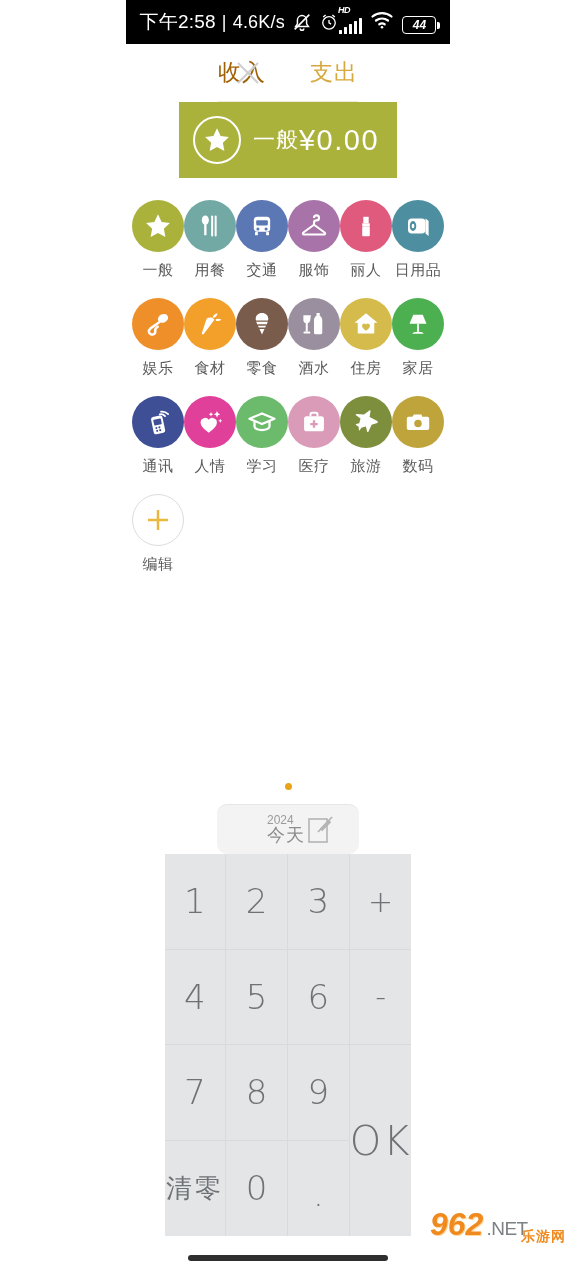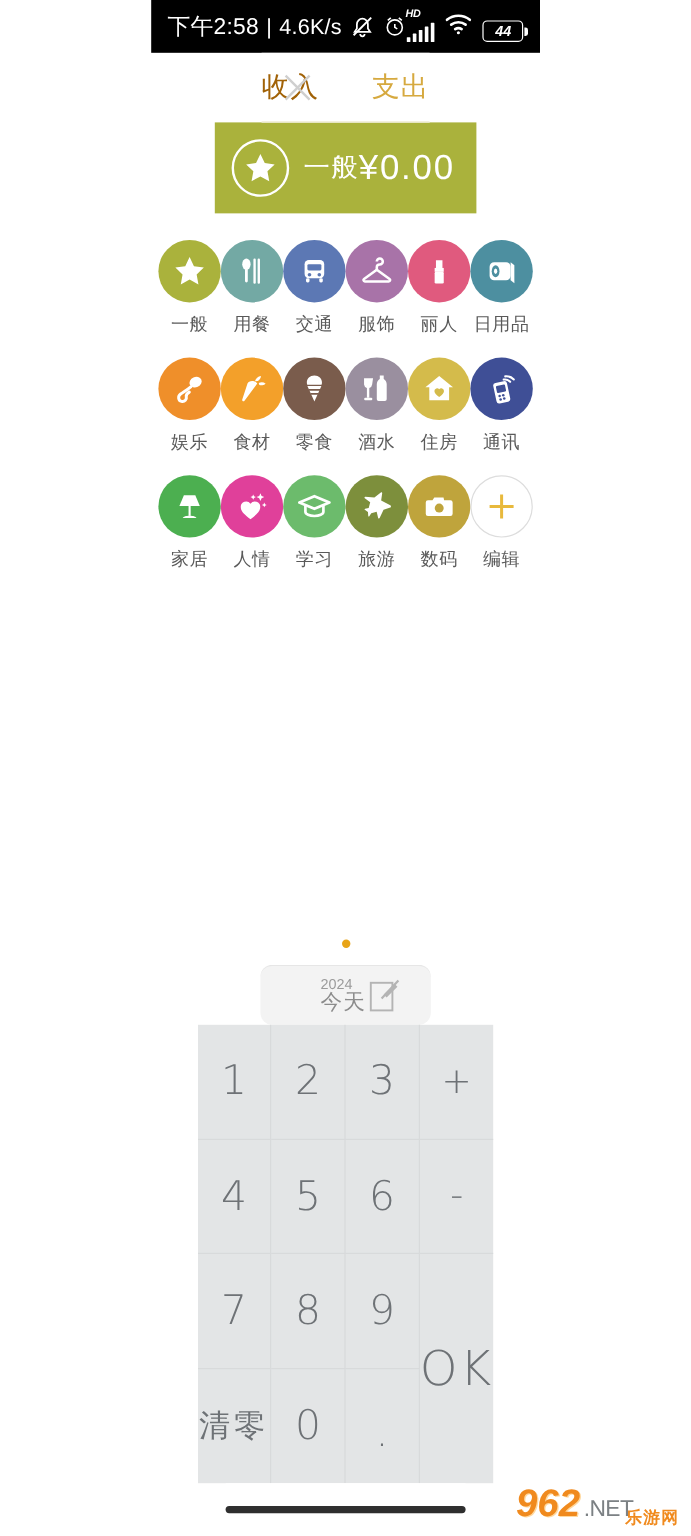--- a/index.html
+++ b/index.html
@@ -149,21 +149,21 @@
   .key.ok { grid-row: span 2; font-size: 40px; border-bottom: none; letter-spacing: 2px; }
   .key.lastcol { border-right: none; }
   .key.lastrow { border-bottom: none; }
 
   
   .navbar { height: 44px; background: #fff; display: flex; align-items: center; justify-content: center; }
   .nav-pill { width: 200px; height: 6px; border-radius: 3px; background: #2f2f2f; }
 
   
   .watermark {
-    position: absolute; right: 6px; bottom: 4px;
+    position: absolute; right: 6px; bottom: 32px;
     width: 140px; height: 48px;
     display: flex; align-items: center;
     pointer-events: none;
   }
   .wm-962 {
     font-size: 32px; font-weight: bold; font-style: italic;
     color: #f08a1e;
     text-shadow: 1px 1px 0 #ffd9a0;
     line-height: 1;
   }
@@ -347,62 +347,72 @@
         <div class="cat">
           <span class="cat-ico" style="background: rgb(212, 187, 75);">
             <svg width="32" height="30" viewBox="0 0 24 24">
               <path d="M12 3.4L21.2 11h-2.6v8.6H5.4V11H2.8z" fill="#fff"></path>
               <path d="M12 17.4c-2-1.5-3.2-2.6-3.2-4a1.8 1.8 0 013.2-1.1 1.8 1.8 0 013.2 1.1c0 1.4-1.2 2.5-3.2 4z" fill="#d4bb4b"></path>
             </svg>
           </span>
           <span class="cat-label">住房</span>
         </div>
         <div class="cat">
+          <span class="cat-ico" style="background: rgb(76, 175, 80);">
+            <svg width="30" height="30" viewBox="0 0 24 24">
+              <path d="M8.2 4.5h7.6l3 7.2H5.2z" fill="#fff"></path>
+              <rect x="11.3" y="11.7" width="1.4" height="6.6" fill="#fff"></rect>
+              <path d="M7.5 19.8c0-1 2-1.6 4.5-1.6s4.5.6 4.5 1.6z" fill="#fff"></path>
+            </svg>
+          </span>
+          <span class="cat-label">家居</span>
+        </div>
+        <div class="cat">
           <span class="cat-ico" style="background: rgb(63, 79, 150);">
             <svg width="28" height="30" viewBox="0 0 24 24">
               <rect x="7" y="7" width="10" height="15" rx="2" fill="#fff" transform="rotate(-12 12 14)"></rect>
               <rect x="8.7" y="9.4" width="6.6" height="5" rx=".7" fill="#3f4f96" transform="rotate(-12 12 14)"></rect>
               <circle cx="10.6" cy="17.2" r=".9" fill="#3f4f96"></circle>
               <circle cx="13.2" cy="16.6" r=".9" fill="#3f4f96"></circle>
               <circle cx="11.3" cy="19.6" r=".9" fill="#3f4f96"></circle>
               <circle cx="13.9" cy="19" r=".9" fill="#3f4f96"></circle>
               <path d="M13.5 5.4a5 5 0 014.6 1.6M14.6 3.1a7.6 7.6 0 016.1 2.2" fill="none" stroke="#fff" stroke-width="1.5" stroke-linecap="round"></path>
             </svg>
           </span>
           <span class="cat-label">通讯</span>
         </div>
         <div class="cat">
-          <span class="cat-ico" style="background: rgb(76, 175, 80);">
-            <svg width="30" height="30" viewBox="0 0 24 24">
-              <path d="M8.2 4.5h7.6l3 7.2H5.2z" fill="#fff"></path>
-              <rect x="11.3" y="11.7" width="1.4" height="6.6" fill="#fff"></rect>
-              <path d="M7.5 19.8c0-1 2-1.6 4.5-1.6s4.5.6 4.5 1.6z" fill="#fff"></path>
-            </svg>
-          </span>
-          <span class="cat-label">家居</span>
-        </div>
-        <div class="cat">
           <span class="cat-ico" style="background: rgb(224, 64, 154);">
             <svg width="30" height="30" viewBox="0 0 24 24">
               <path d="M11 20.5C7 17.5 4.5 15.4 4.5 12.4a3.6 3.6 0 016.5-2.2 3.6 3.6 0 016.5 2.2c0 3-2.5 5.1-6.5 8.1z" fill="#fff"></path>
               <path d="M17.6 3.2l.8 1.8 1.8.8-1.8.8-.8 1.8-.8-1.8-1.8-.8 1.8-.8z" fill="#fff"></path>
               <path d="M12.8 4l.55 1.25L14.6 5.8l-1.25.55L12.8 7.6l-.55-1.25L11 5.8l1.25-.55z" fill="#fff"></path>
               <path d="M20.2 9.4l.5 1.1 1.1.5-1.1.5-.5 1.1-.5-1.1-1.1-.5 1.1-.5z" fill="#fff"></path>
             </svg>
           </span>
           <span class="cat-label">人情</span>
         </div>
         <div class="cat">
           <span class="cat-ico" style="background: rgb(108, 187, 108);">
             <svg width="32" height="30" viewBox="0 0 24 24">
               <path d="M12 5.2L22 9.4l-10 4.2L2 9.4z" fill="none" stroke="#fff" stroke-width="1.8" stroke-linejoin="round"></path>
               <path d="M6 11.4v4.2c0 1.6 2.7 2.8 6 2.8s6-1.2 6-2.8v-4.2" fill="none" stroke="#fff" stroke-width="1.8"></path>
             </svg>
           </span>
           <span class="cat-label">学习</span>
+        </div>
+        <div class="cat">
+          <span class="cat-ico" style="background: rgb(217, 155, 184);">
+            <svg width="28" height="28" viewBox="0 0 24 24">
+              <rect x="3.5" y="7" width="17" height="13" rx="2.2" fill="#fff"></rect>
+              <path d="M9 7V5.4A1.4 1.4 0 0110.4 4h3.2A1.4 1.4 0 0115 5.4V7" fill="none" stroke="#fff" stroke-width="1.7"></path>
+              <path d="M11 10.6h2v2.2h2.2v2H13v2.2h-2v-2.2H8.8v-2H11z" fill="#d99bb8"></path>
+            </svg>
+          </span>
+          <span class="cat-label">医疗</span>
         </div>
         <div class="cat">
           <span class="cat-ico" style="background: rgb(125, 143, 60);">
             <svg width="32" height="30" viewBox="0 0 24 24">
               <path d="M21 11.2c.6.3.6 1.3 0 1.6l-4.5 1.4-2.6 5.6c-.2.4-.8.4-1-.1l-1-4.2-3.6 1.1-1.3 2c-.2.3-.7.2-.7-.2l-.2-2.6-2.1-1.5c-.3-.2-.2-.7.2-.8l2.4-.5 1-3.8-3.6-2.6c-.4-.3-.2-1 .3-1l6.1.4 4.3-3.3c.4-.3 1 .1.9.6L14.9 8z" fill="#fff"></path>
             </svg>
           </span>
           <span class="cat-label">旅游</span>
         </div>
         <div class="cat">

